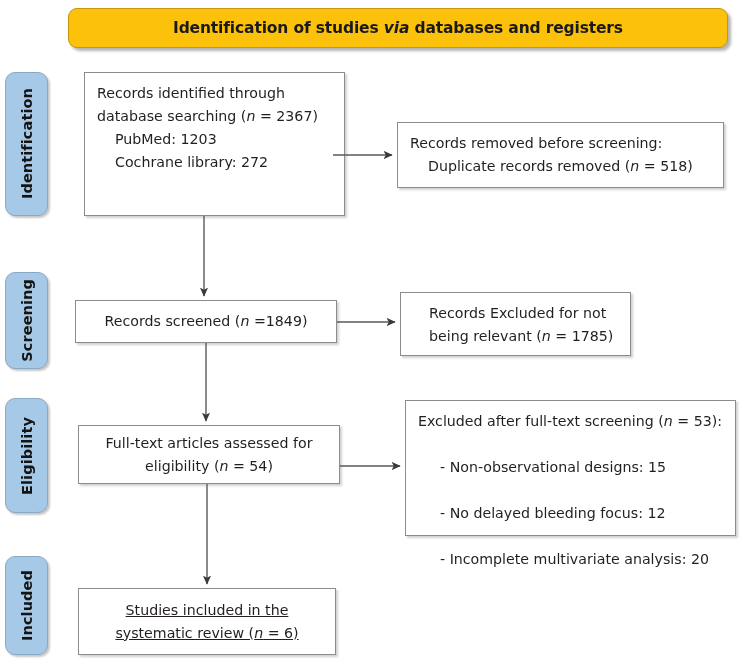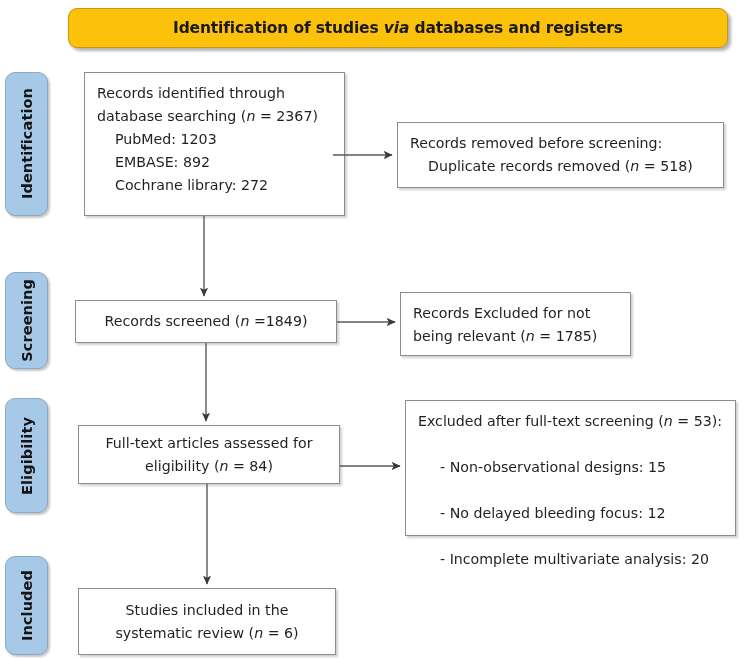--- a/index.html
+++ b/index.html
@@ -91,24 +91,24 @@
     align-items: center;
     justify-content: center;
     text-align: center;
   }
   .indent { padding-left: 18px; display: block; }
   .bullet { padding-left: 22px; display: block; margin-top: 23px; }
 
   #box-identified   { left: 84px;  top: 72px;  width: 261px; height: 144px; }
   #box-removed      { left: 397px; top: 122px; width: 327px; height: 66px;  }
   #box-screened     { left: 75px;  top: 300px; width: 262px; height: 43px;  }
-  #box-excluded     { left: 400px; top: 292px; width: 231px; height: 64px;  }
+  #box-excluded     { left: 400px; top: 292px; width: 231px; height: 64px; padding-left: 16px;  }
   #box-fulltext     { left: 78px;  top: 425px; width: 262px; height: 59px;  }
   #box-exclreasons  { left: 405px; top: 400px; width: 331px; height: 136px; }
-  #box-included     { left: 78px;  top: 588px; width: 258px; height: 67px;  }
+  #box-included     { left: 78px;  top: 588px; width: 258px; height: 67px; text-decoration: underline;  }
 
   
   #connectors {
     position: absolute;
     left: 0; top: 0;
     width: 744px; height: 659px;
     pointer-events: none;
   }
 </style>
 </head>
@@ -131,21 +131,20 @@
   </div>
   <div class="stage" id="stage-included">
     <span class="stage-label">Included</span>
   </div>
 
   <div class="box" id="box-identified">
     <div class="pad">
       <span>Records identified through</span><br>
       <span>database searching (</span><i>n</i><span> = 2367)</span>
       <span class="indent">PubMed: 1203</span>
-      <span class="indent">EMBASE: 892</span>
       <span class="indent">Cochrane library: 272</span>
     </div>
   </div>
 
   <div class="box" id="box-removed">
     <div class="pad">
       <span>Records removed before screening:</span>
       <span class="indent"><span>Duplicate records removed (</span><i>n</i><span> = 518)</span></span>
     </div>
   </div>
@@ -157,21 +156,21 @@
   <div class="box" id="box-excluded">
     <div class="pad">
       <span>Records Excluded for not</span><br>
       <span>being relevant (</span><i>n</i><span> = 1785)</span>
     </div>
   </div>
 
   <div class="box center" id="box-fulltext">
     <div>
       <span>Full-text articles assessed for</span><br>
-      <span>eligibility (</span><i>n</i><span> = 84)</span>
+      <span>eligibility (</span><i>n</i><span> = 54)</span>
     </div>
   </div>
 
   <div class="box" id="box-exclreasons">
     <div class="pad">
       <span>Excluded after full-text screening (</span><i>n</i><span> = 53):</span>
       <span class="bullet">- Non-observational designs: 15</span>
       <span class="bullet">- No delayed bleeding focus: 12</span>
       <span class="bullet">- Incomplete multivariate analysis: 20</span>
     </div>

